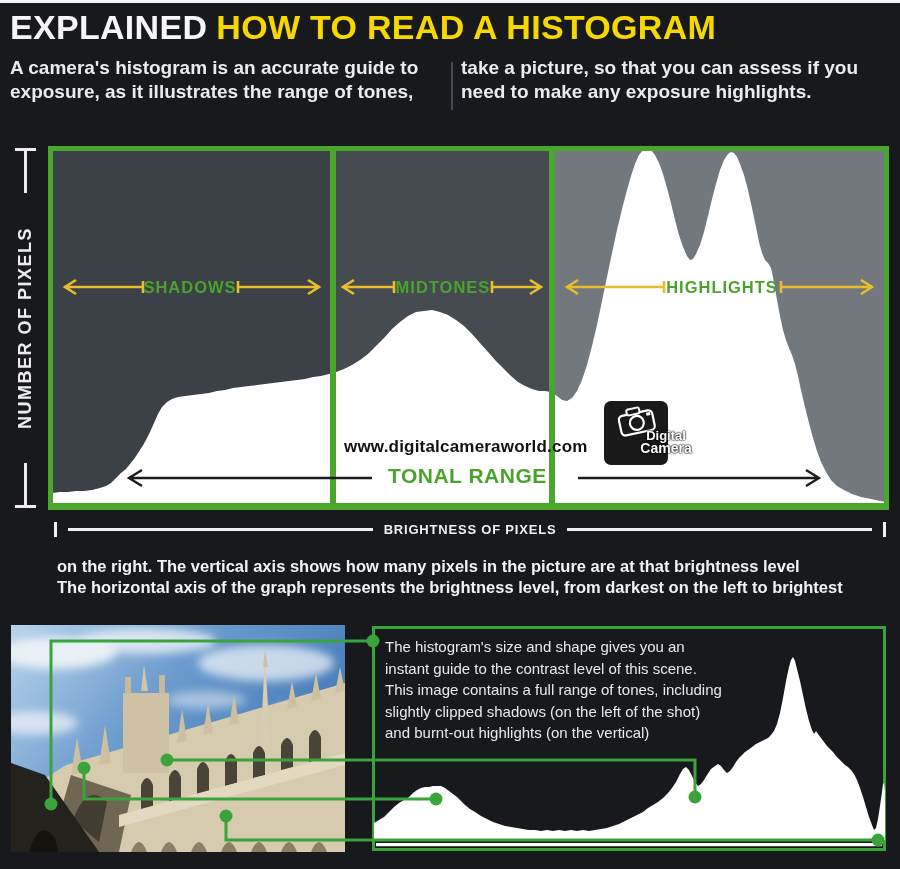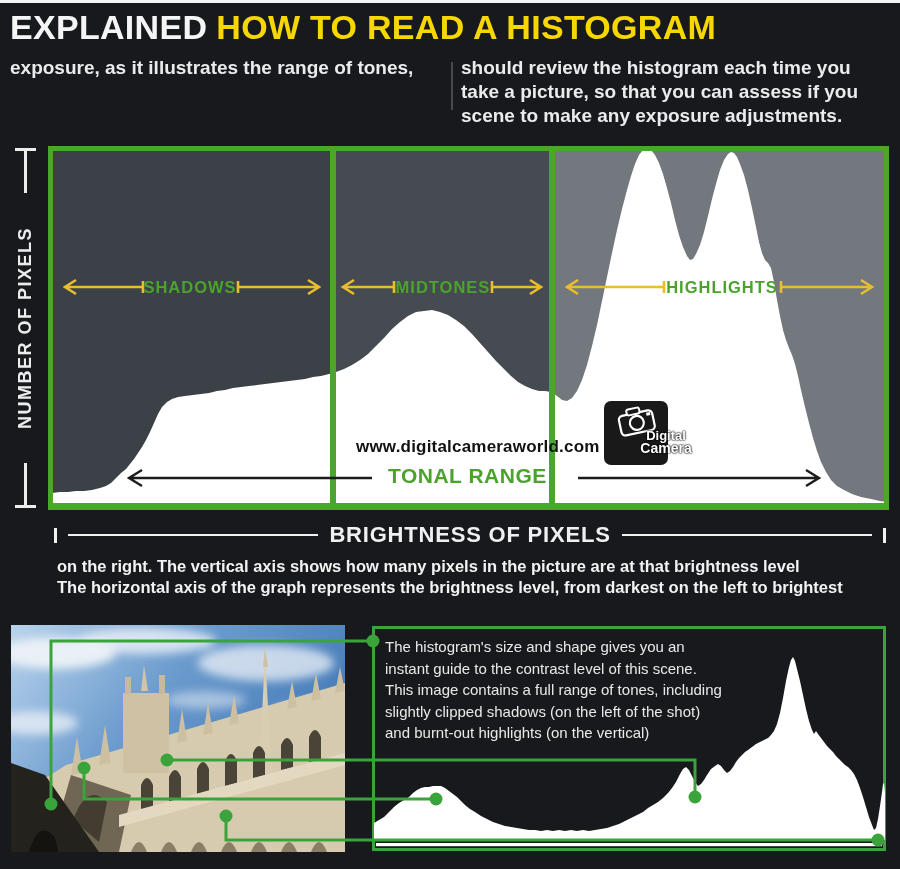--- a/index.html
+++ b/index.html
@@ -30,24 +30,24 @@
   .green-fill{fill:var(--green);}
   
   .yaxis{position:absolute;left:7px;top:148px;width:36px;height:360px;display:flex;flex-direction:column;align-items:center;}
   .ycap{width:21px;height:3px;background:#ececec;flex:0 0 auto;}
   .yline{width:3px;height:42px;background:#ececec;flex:0 0 auto;}
   .ylabel{flex:1;display:flex;align-items:center;justify-content:center;writing-mode:vertical-rl;transform:rotate(180deg);color:#ececec;font-weight:bold;font-size:18px;letter-spacing:1.5px;white-space:nowrap;}
   
   .xaxis{position:absolute;left:54px;top:522px;width:832px;display:flex;align-items:center;gap:11px;color:#f0f0f0;}
   .xcap{width:3px;height:15px;background:#f0f0f0;flex:0 0 auto;}
   .xline{flex:1;height:2.5px;background:#f0f0f0;}
-  .xlabel{font-size:22px;font-weight:bold;letter-spacing:.8px;white-space:nowrap;}
+  .xlabel{font-size:13px;font-weight:bold;letter-spacing:.8px;white-space:nowrap;}
   .caption{position:absolute;left:57px;top:556px;width:828px;font-size:16.5px;font-weight:bold;line-height:20.5px;color:#f2f2f2;}
   
-  .watermark{position:absolute;left:356px;top:437px;font-size:17px;font-weight:bold;color:#121212;letter-spacing:.2px;}
+  .watermark{position:absolute;left:344px;top:437px;font-size:17px;font-weight:bold;color:#121212;letter-spacing:.2px;}
   .tonal-label{position:absolute;left:388px;top:464px;width:176px;text-align:left;font-size:21px;font-weight:bold;color:var(--lgreen);letter-spacing:.5px;}
   .logo{position:absolute;left:604px;top:401px;width:64px;height:64px;background:#191919;border-radius:7px;padding-left:30px;}
   .logo svg{position:absolute;left:0;top:0;}
   .logo-txt{position:absolute;width:100%;text-align:center;color:#fff;font-weight:bold;line-height:13px;text-shadow:0 0 2px #000,0 0 2px #000;}
   .logo-t1{top:28px;font-size:13px;}
   .logo-t2{top:41px;font-size:14px;}
   
   .photo{position:absolute;left:11px;top:625px;z-index:1;}
   .fbox{position:absolute;left:372px;top:626px;width:514px;height:225px;border:3px solid var(--cgreen);z-index:5;}
   .bhist{position:absolute;left:372px;top:626px;z-index:6;pointer-events:none;}
@@ -59,27 +59,27 @@
 </head>
 <body>
 
 <div class="stage">
   <div class="topline"></div>
 
   <div class="titlerow">
     <span class="kicker">EXPLAINED</span><span class="title-y">HOW TO READ A HISTOGRAM</span>
   </div>
   <div class="intro intro-left">
+    <div>A camera's histogram is an accurate guide to</div>
     <div>exposure, as it illustrates the range of tones,</div>
   </div>
   <div class="col-divider"></div>
   <div class="intro intro-right">
-    <div>should review the histogram each time you</div>
     <div>take a picture, so that you can assess if you</div>
-    <div>scene to make any exposure adjustments.</div>
+    <div>need to make any exposure highlights.</div>
   </div>
 
   <div class="yaxis">
     <div class="ycap"></div>
     <div class="yline"></div>
     <div class="ylabel">NUMBER OF PIXELS</div>
     <div class="yline"></div>
     <div class="ycap"></div>
   </div>
 

